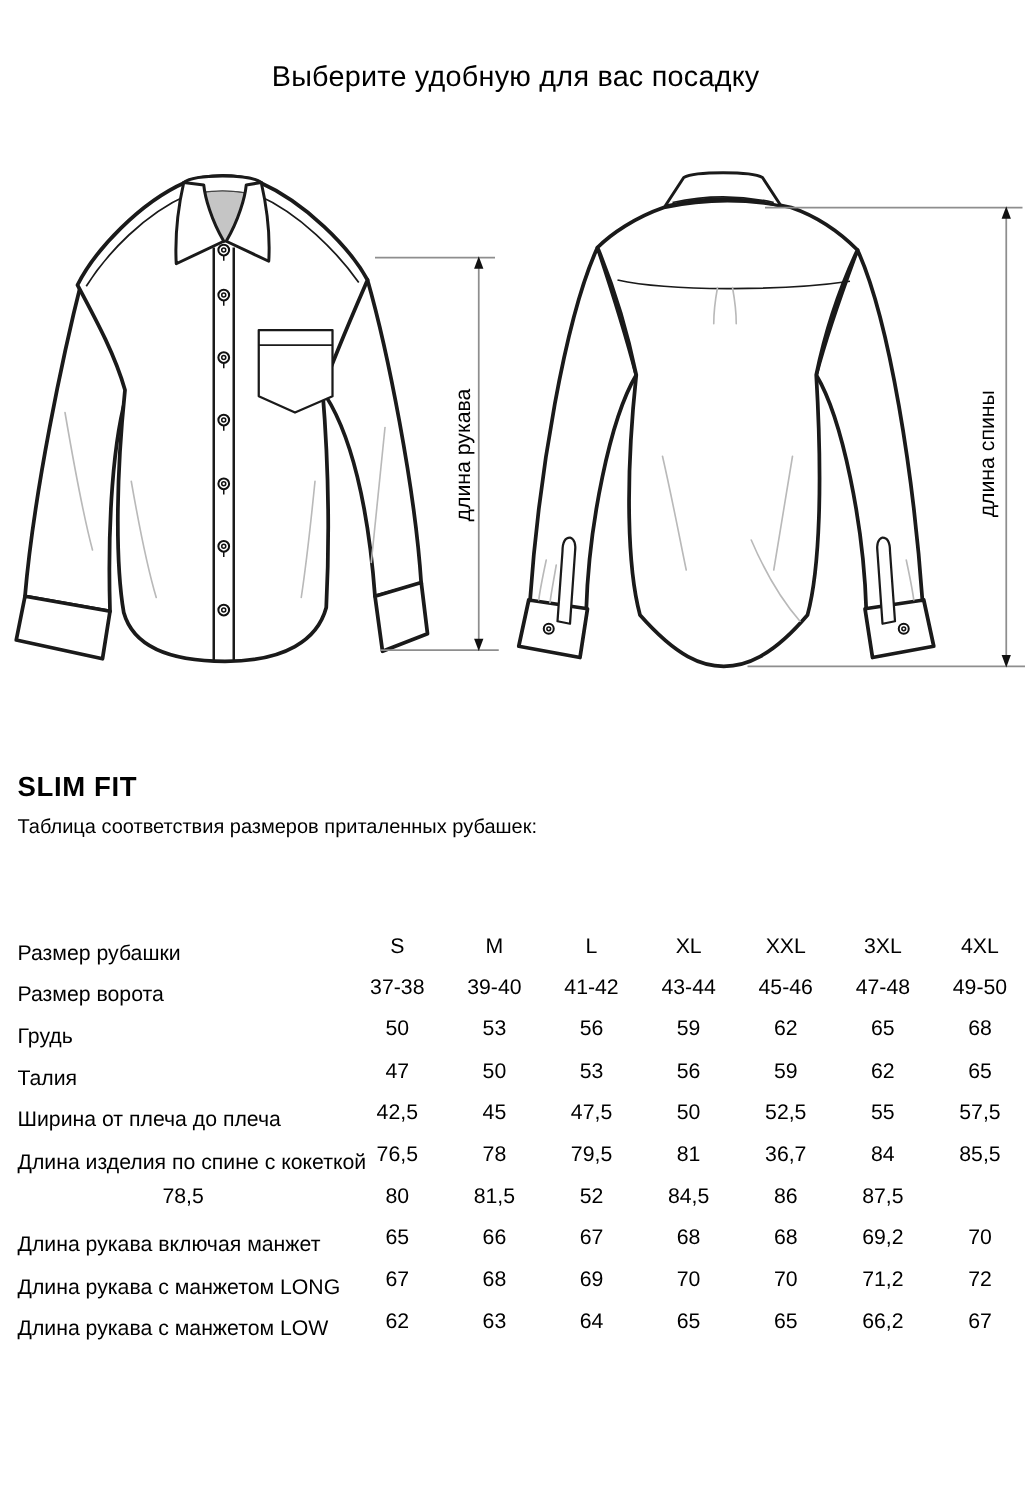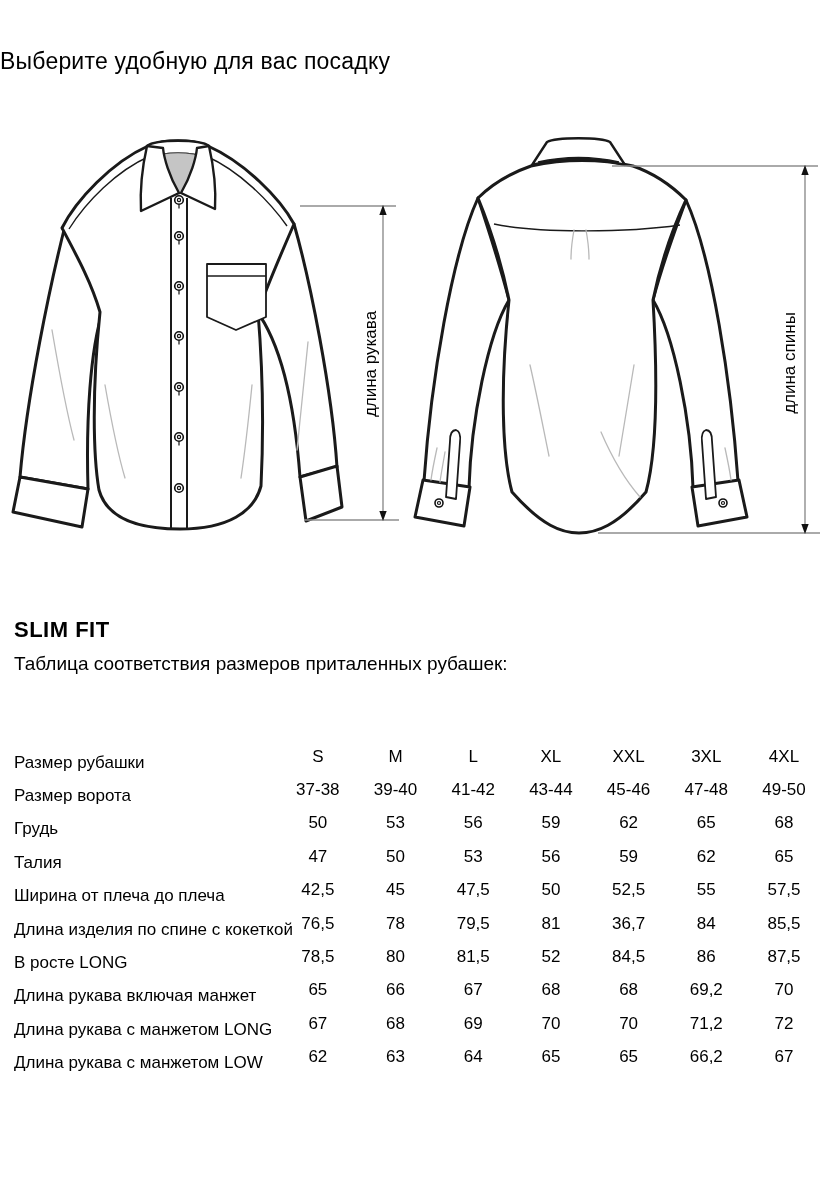--- a/index.html
+++ b/index.html
@@ -9,42 +9,42 @@
     --crease:#b9b9b9;
   }
   *{margin:0;padding:0;box-sizing:border-box;}
   html,body{background:#fff;}
   body{
     width:825px;height:1200px;position:relative;overflow:hidden;
     font-family:"Liberation Sans","DejaVu Sans",sans-serif;color:#000;
   }
   .page-title{
     position:absolute;left:0;top:48px;width:825px;
-    font-size:23px;font-weight:400;letter-spacing:.2px;
+    text-align:center;font-size:23px;font-weight:400;letter-spacing:.2px;
   }
   .diagram-wrap{position:absolute;left:0;top:130px;width:825px;height:440px;}
   svg{display:block;}
   .ol{fill:#fff;stroke:var(--outline);stroke-width:3;stroke-linejoin:round;stroke-linecap:round;}
   .ol2{fill:#fff;stroke:var(--outline);stroke-width:2.4;stroke-linejoin:round;}
   .ol3{fill:#fff;stroke:var(--outline);stroke-width:1.8;stroke-linejoin:round;}
   .thin{fill:none;stroke:var(--outline);stroke-width:1.4;}
   .pl{fill:none;stroke:var(--outline);stroke-width:2;}
   .crease{fill:none;stroke:var(--crease);stroke-width:1.3;stroke-linecap:round;}
   .grayfill{fill:var(--collar_inner);stroke:#444;stroke-width:1;}
   .btn{fill:#fff;stroke:#111;stroke-width:1.6;}
   .btnin{fill:none;stroke:#111;stroke-width:1.2;}
   .dim{stroke:var(--dimension_line);stroke-width:1.4;fill:none;}
   .dimhead{fill:#111;stroke:none;}
   .dimtext{font-size:17px;fill:#000;font-family:"Liberation Sans","DejaVu Sans",sans-serif;}
   .section-heading{
     position:absolute;left:14px;top:617px;
     font-size:22px;font-weight:700;letter-spacing:.5px;text-align:right;
   }
   .section-subtitle{
-    position:absolute;left:14px;top:653px;font-size:19px;font-weight:400;
+    position:absolute;left:14px;top:653px;font-size:16px;font-weight:400;
   }
   .size-table{
     position:absolute;left:14px;top:740px;width:811px;
   }
   .trow{
     display:grid;
     grid-template-columns:265px repeat(7,77.7px);
     height:33.4px;align-items:center;
   }
   .tlabel{font-size:17px;text-align:left;white-space:nowrap;margin-top:12px;}
@@ -245,21 +245,20 @@
       <div class="tlabel">Длина изделия по спине с кокеткой</div>
       <div class="tcell">76,5</div>
       <div class="tcell">78</div>
       <div class="tcell">79,5</div>
       <div class="tcell">81</div>
       <div class="tcell">36,7</div>
       <div class="tcell">84</div>
       <div class="tcell">85,5</div>
     </div>
     <div class="trow">
-      <div class="tlabel">В росте LONG</div>
       <div class="tcell">78,5</div>
       <div class="tcell">80</div>
       <div class="tcell">81,5</div>
       <div class="tcell">52</div>
       <div class="tcell">84,5</div>
       <div class="tcell">86</div>
       <div class="tcell">87,5</div>
     </div>
     <div class="trow">
       <div class="tlabel">Длина рукава включая манжет</div>

